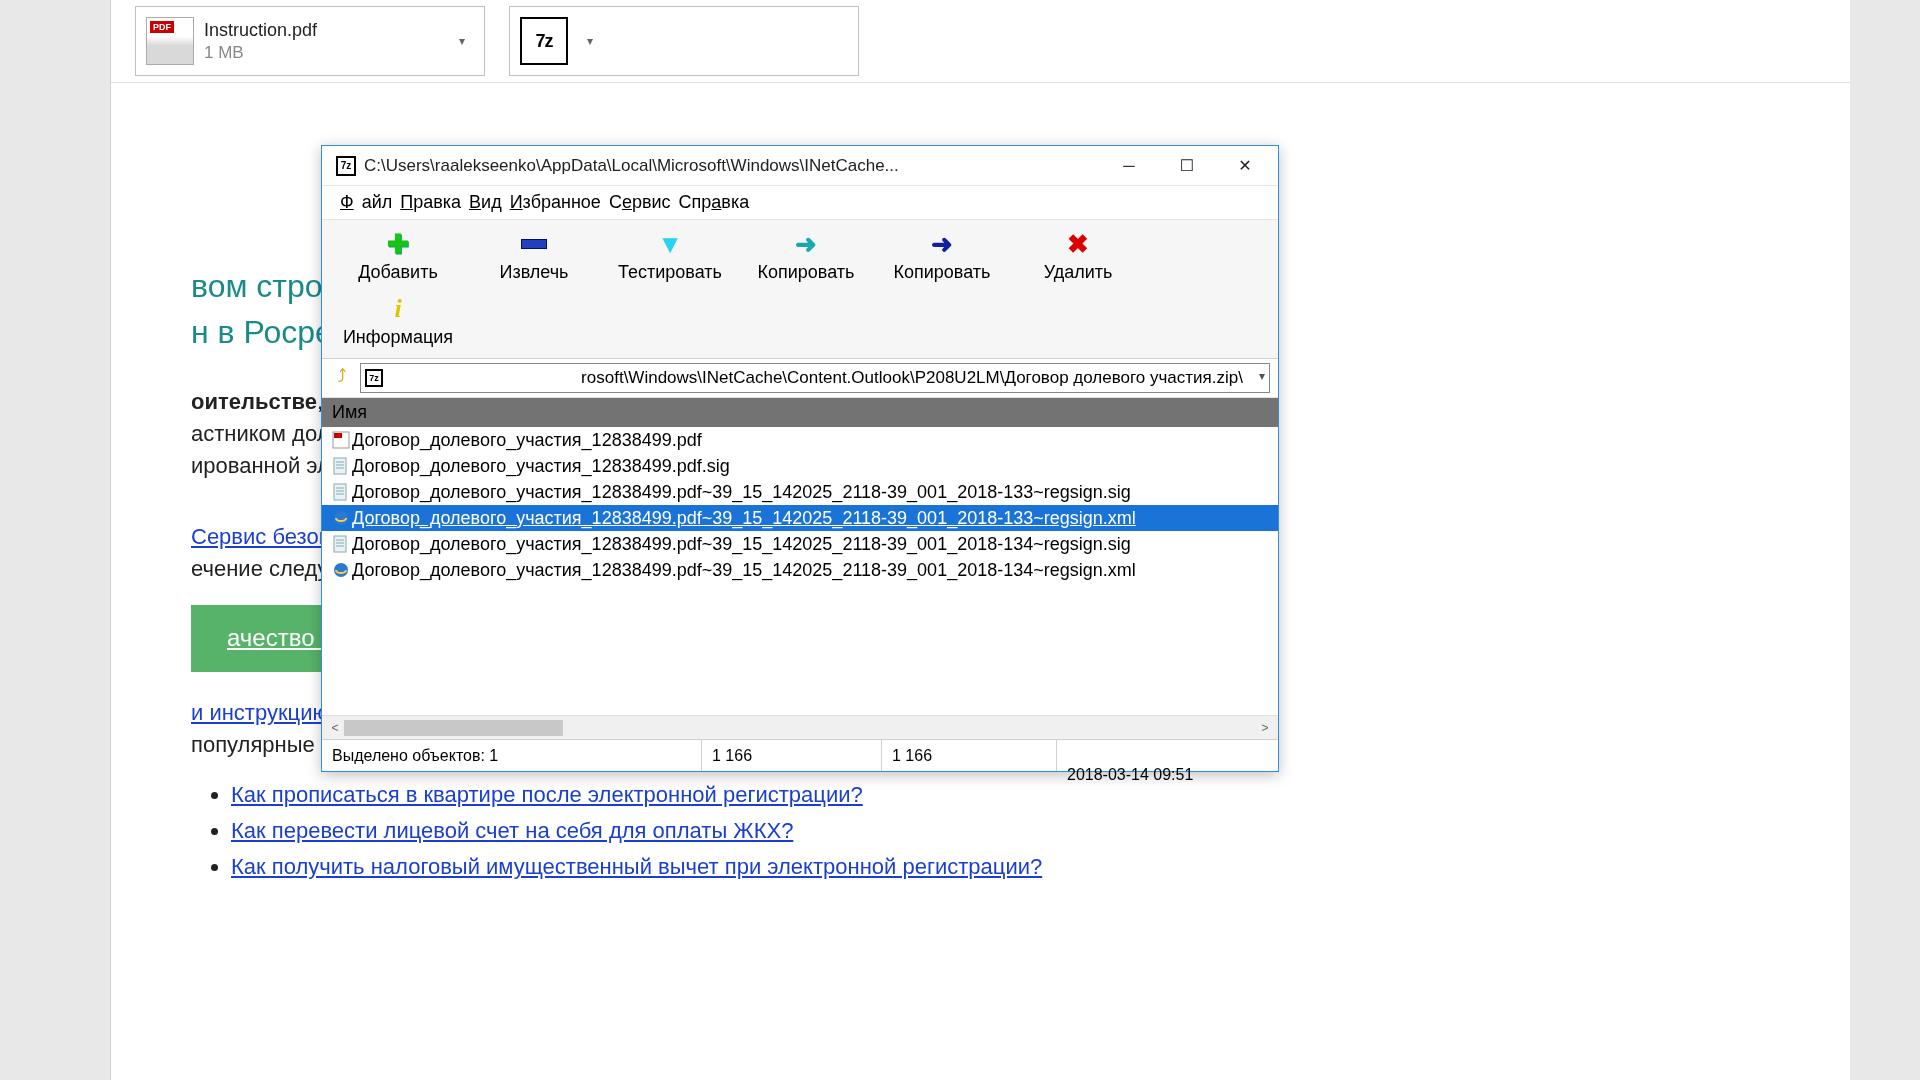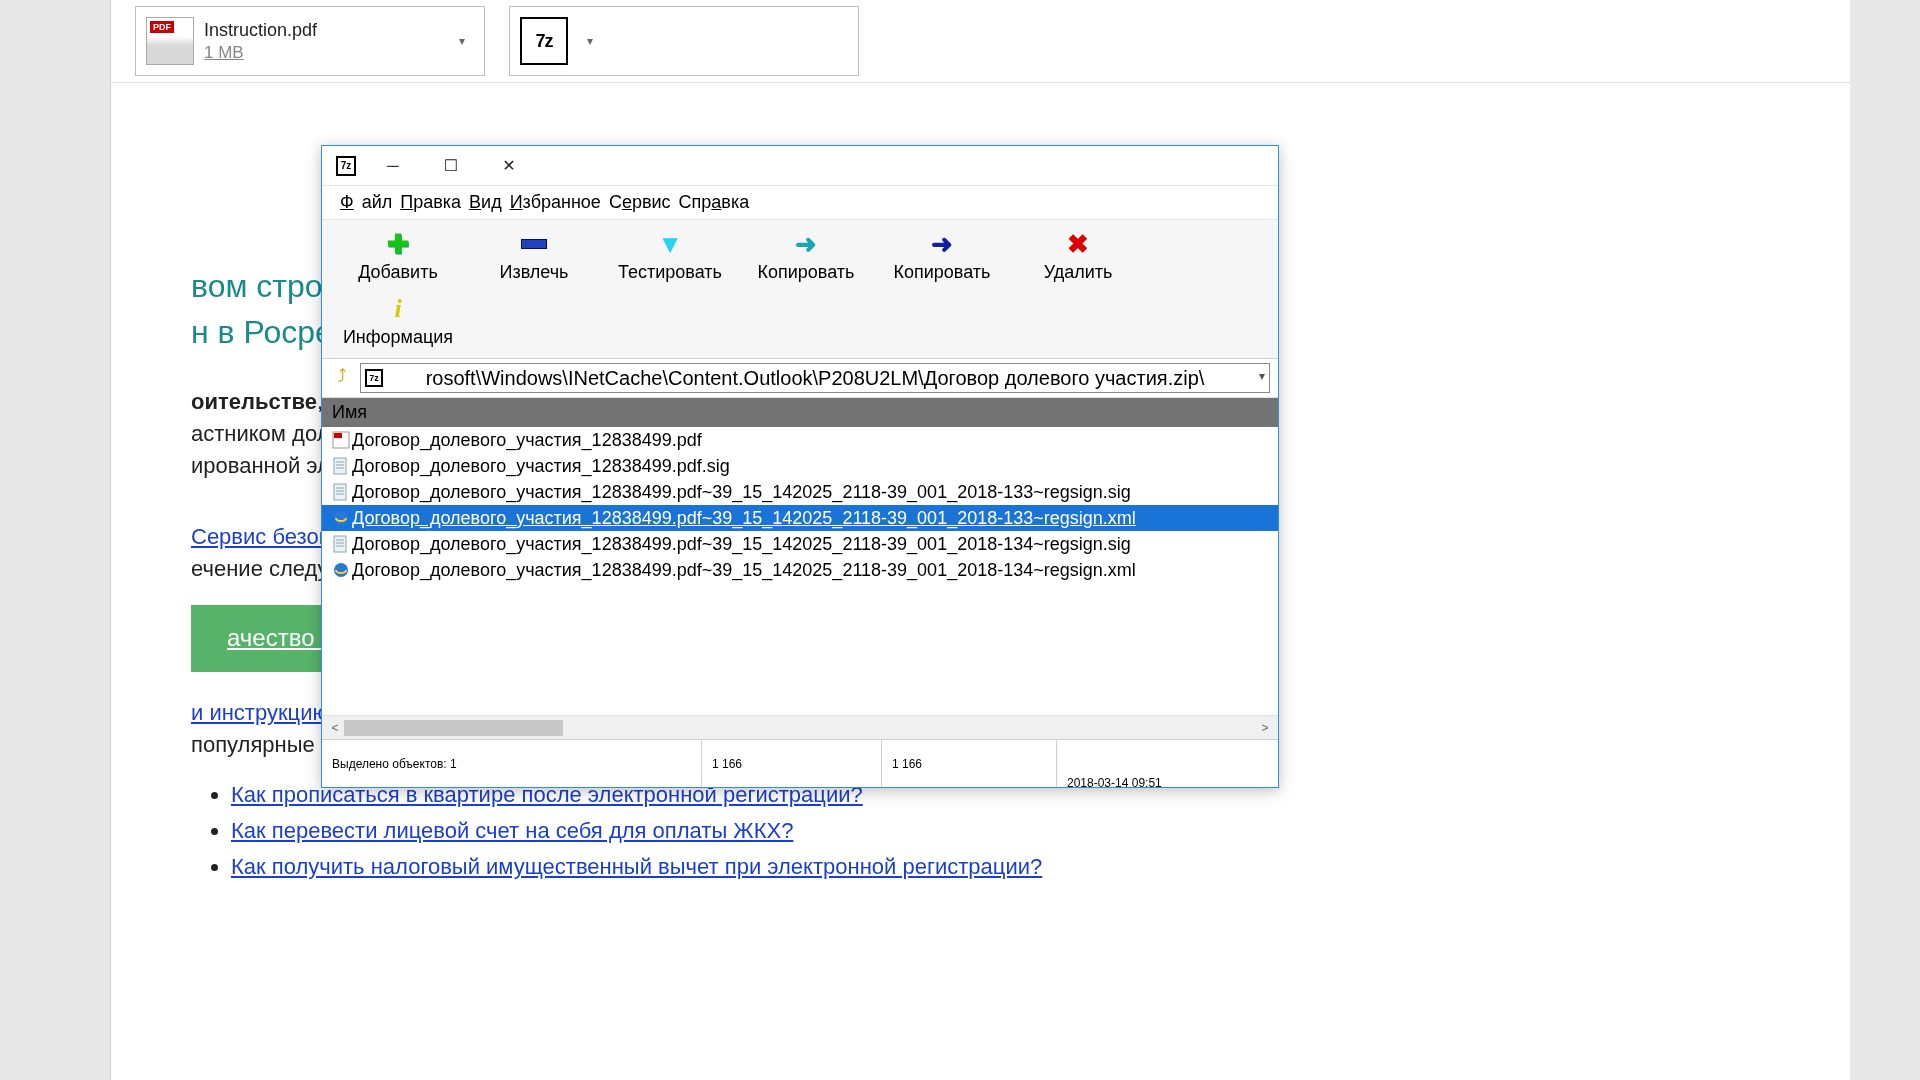--- a/index.html
+++ b/index.html
@@ -82,21 +82,20 @@
       font-size: 18px;
       color: #222;
       white-space: nowrap;
       overflow: hidden;
       text-overflow: ellipsis;
     }
     .attachment-size {
       font-size: 17px;
       color: #888;
       margin-top: 2px;
-      text-decoration: underline;
     }
     .attachment-dd {
       width: 24px;
       text-align: center;
       color: #666;
       font-size: 12px;
       cursor: pointer;
     }
     .email-body {
       padding: 40px 80px 40px 80px;
@@ -262,26 +261,26 @@
       font-size: 9px;
       font-weight: bold;
       display: flex;
       align-items: center;
       justify-content: center;
       margin-right: 4px;
       flex-shrink: 0;
     }
     .pathbox-text {
       flex: 1;
-      font-size: 20px;
+      font-size: 17px;
       overflow: hidden;
       white-space: nowrap;
       text-overflow: clip;
       direction: rtl;
-      text-align: center;
+      text-align: right;
     }
     .pathbox-text bdi { unicode-bidi: plaintext; }
     .pathbox .dd {
       position: absolute;
       right: 4px;
       top: 5px;
       color: #555;
       font-size: 12px;
       cursor: pointer;
     }
@@ -351,22 +350,22 @@
       position: absolute;
       left: 0;
       top: 0;
       width: 24%;
       height: 100%;
       background: #c8c8c8;
     }
     .statusbar {
       display: flex;
       border-top: 1px solid #d0d0d0;
-      font-size: 12px;
-      height: 48px;
+      font-size: 16px;
+      height: 32px;
       align-items: center;
     }
     .sb-cell {
       padding: 0 10px;
       border-right: 1px solid #d0d0d0;
       height: 100%;
       display: flex;
       align-items: center;
     }
     .sb-cell:nth-child(1) { width: 380px; }
@@ -417,20 +416,21 @@
       <li><a class="link">Как прописаться в квартире после электронной регистрации?</a></li>
       <li><a class="link">Как перевести лицевой счет на себя для оплаты ЖКХ?</a></li>
       <li><a class="link">Как получить налоговый имущественный вычет при электронной регистрации?</a></li>
     </ul>
   </div>
 </div>
 
 <div class="app-window">
   <div class="titlebar">
     <div class="app-icon">7z</div>
+    <div class="win-title">C:\Users\raalekseenko\AppData\Local\Microsoft\Windows\INetCache...</div>
     <div class="win-controls">
       <div class="win-btn">─</div>
       <div class="win-btn">☐</div>
       <div class="win-btn close">✕</div>
     </div>
   </div>
 
   <div class="menubar">
     <span><u>Ф</u><span></span>айл</span>
     <span><u>П</u>равка</span>

